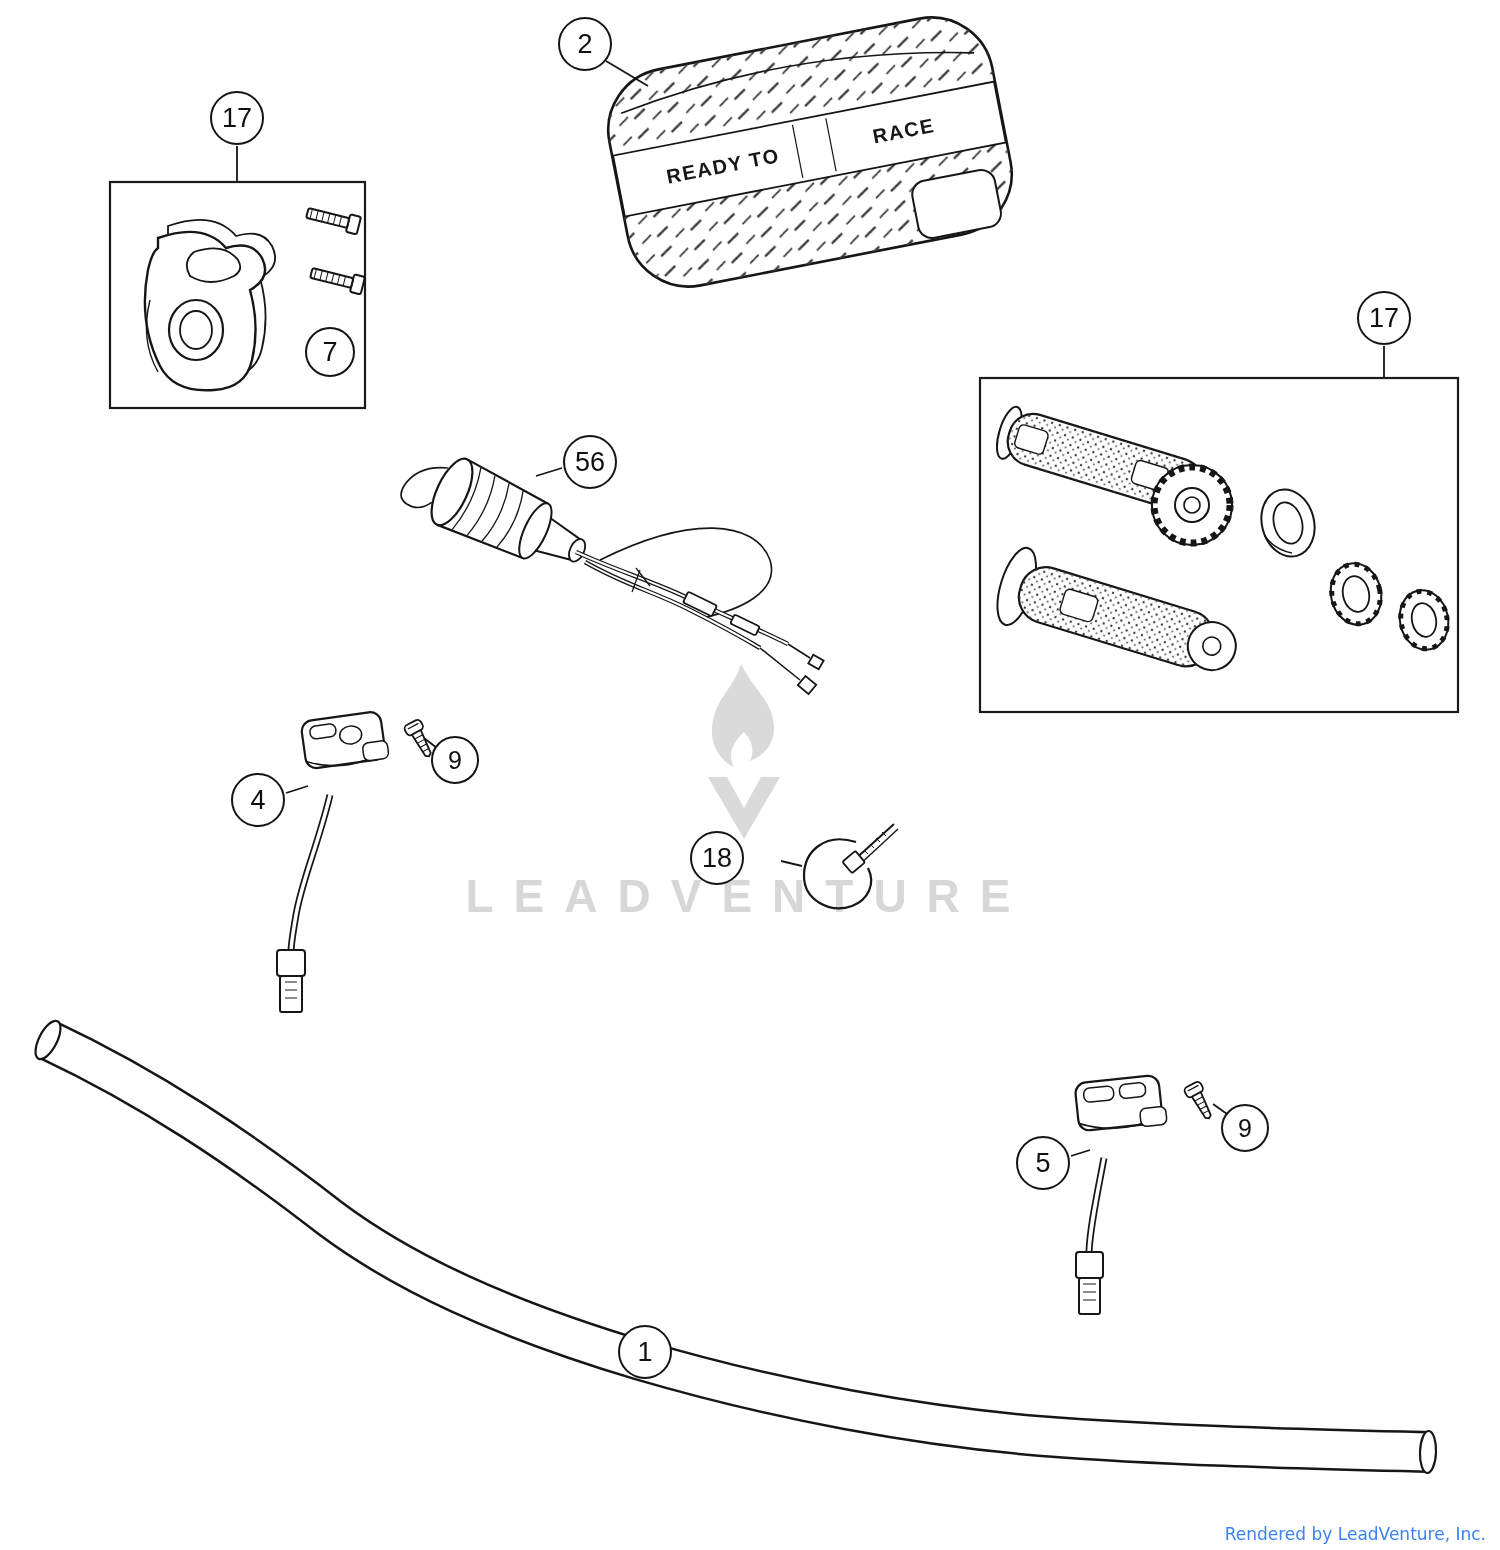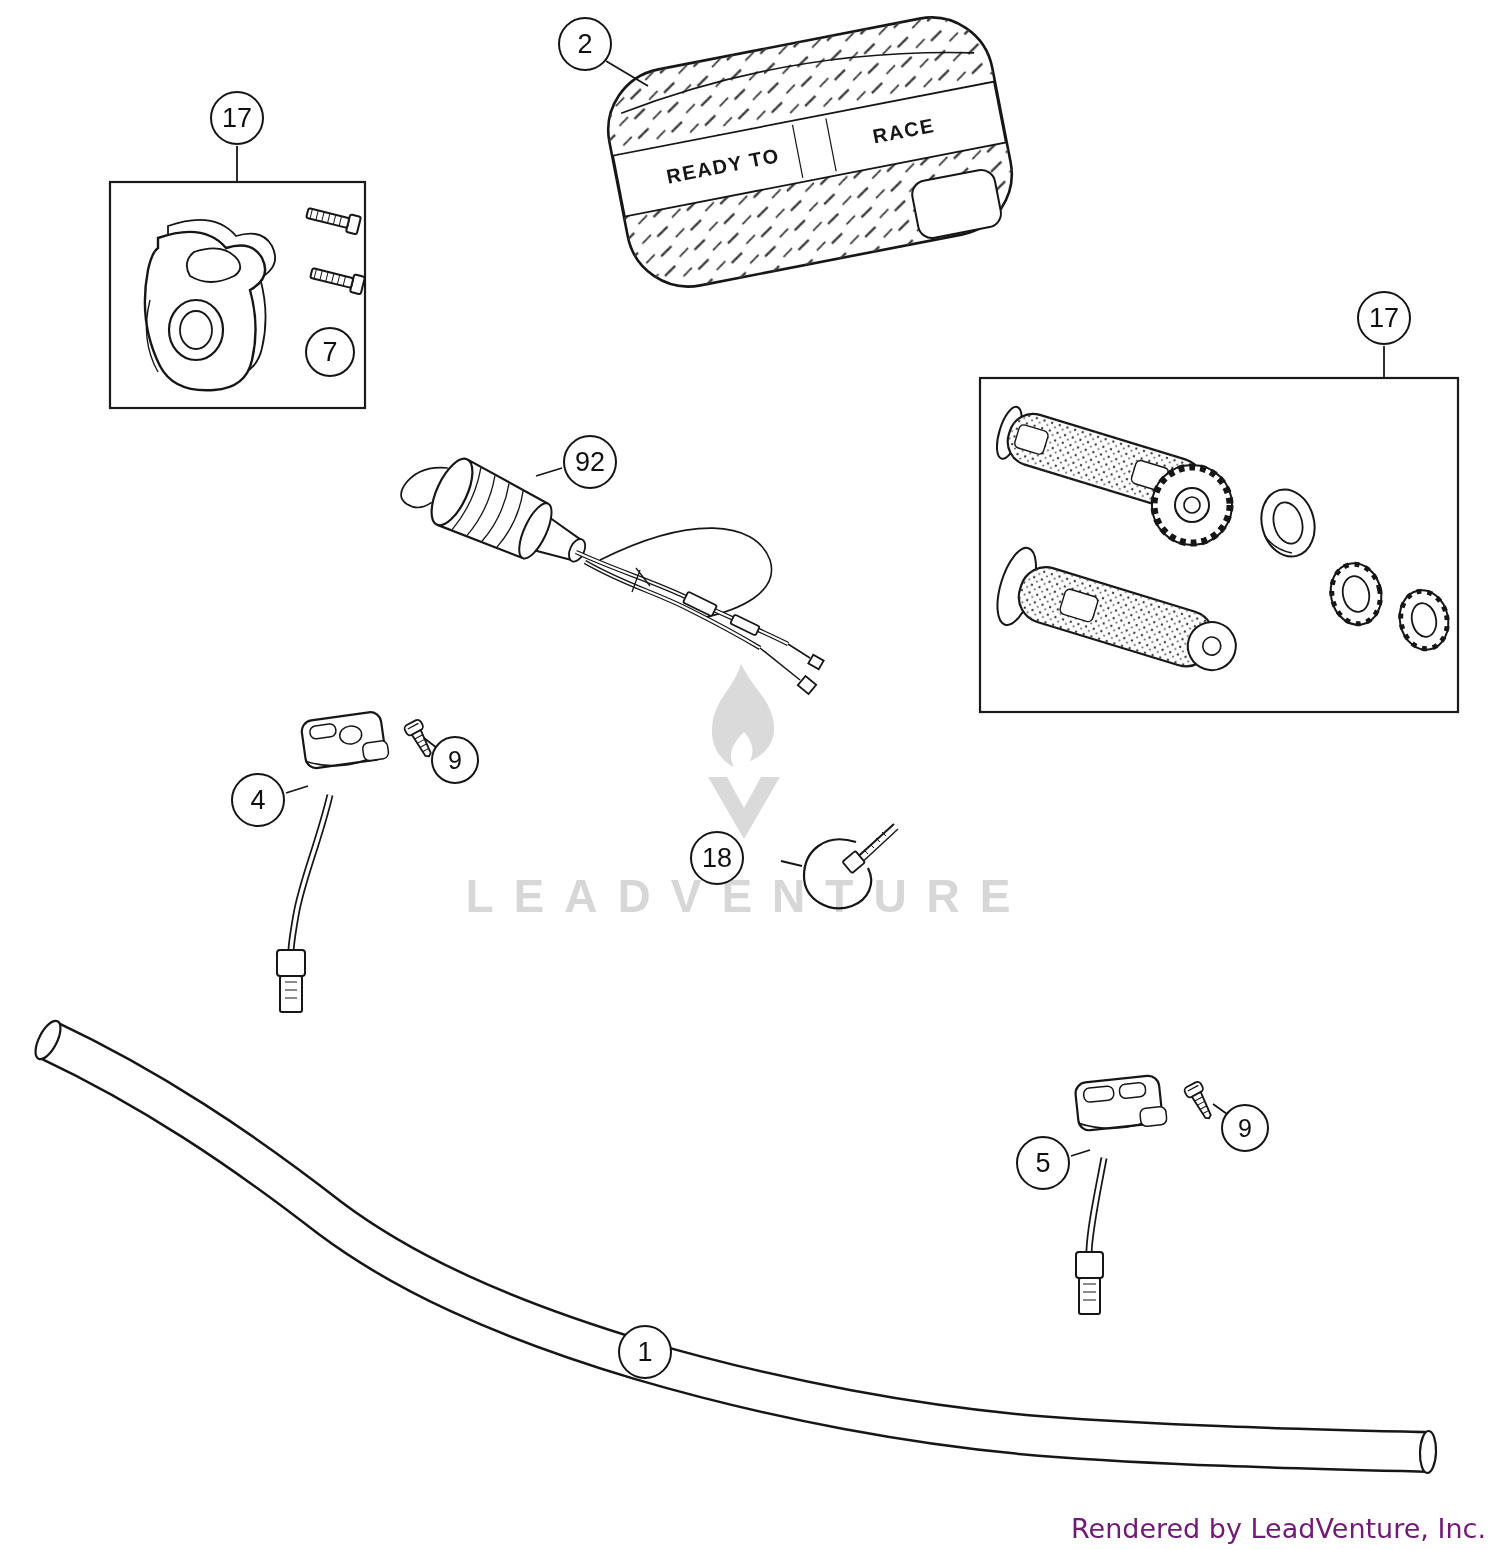--- a/index.html
+++ b/index.html
@@ -11,21 +11,21 @@
   svg.art{position:absolute;left:0;top:0;display:block}
   .callout{
     position:absolute;box-sizing:border-box;
     border:2.6px solid #141414;border-radius:50%;background:#ffffff;
     display:flex;align-items:center;justify-content:center;
     font-size:27px;color:#101010;cursor:pointer;user-select:none;
   }
   .callout.small{font-size:25px}
   .footer{
     position:absolute;right:14px;bottom:6px;
-    font-size:27px;color:#701a75;font-family:"DejaVu Sans",sans-serif;
+    font-size:17px;color:#3b82f6;font-family:"DejaVu Sans",sans-serif;
   }
 </style>
 </head>
 <body>
 
 <div class="stage">
 
   <svg class="art" width="1500" height="1550" viewBox="0 0 1500 1550" xmlns="http://www.w3.org/2000/svg">
     <defs>
       <pattern id="hatch" width="34" height="20" patternUnits="userSpaceOnUse">
@@ -223,21 +223,21 @@
 
   <div class="callout" style="left:305px;top:327px;width:50px;height:50px">
       <span>7</span>
     </div>
 
   <div class="callout" style="left:1357px;top:291px;width:54px;height:54px">
       <span>17</span>
     </div>
 
   <div class="callout" style="left:563px;top:435px;width:54px;height:54px">
-      <span>92</span>
+      <span>56</span>
     </div>
 
   <div class="callout small" style="left:431px;top:736px;width:48px;height:48px">
       <span>9</span>
     </div>
 
   <div class="callout" style="left:231px;top:773px;width:54px;height:54px">
       <span>4</span>
     </div>
 

